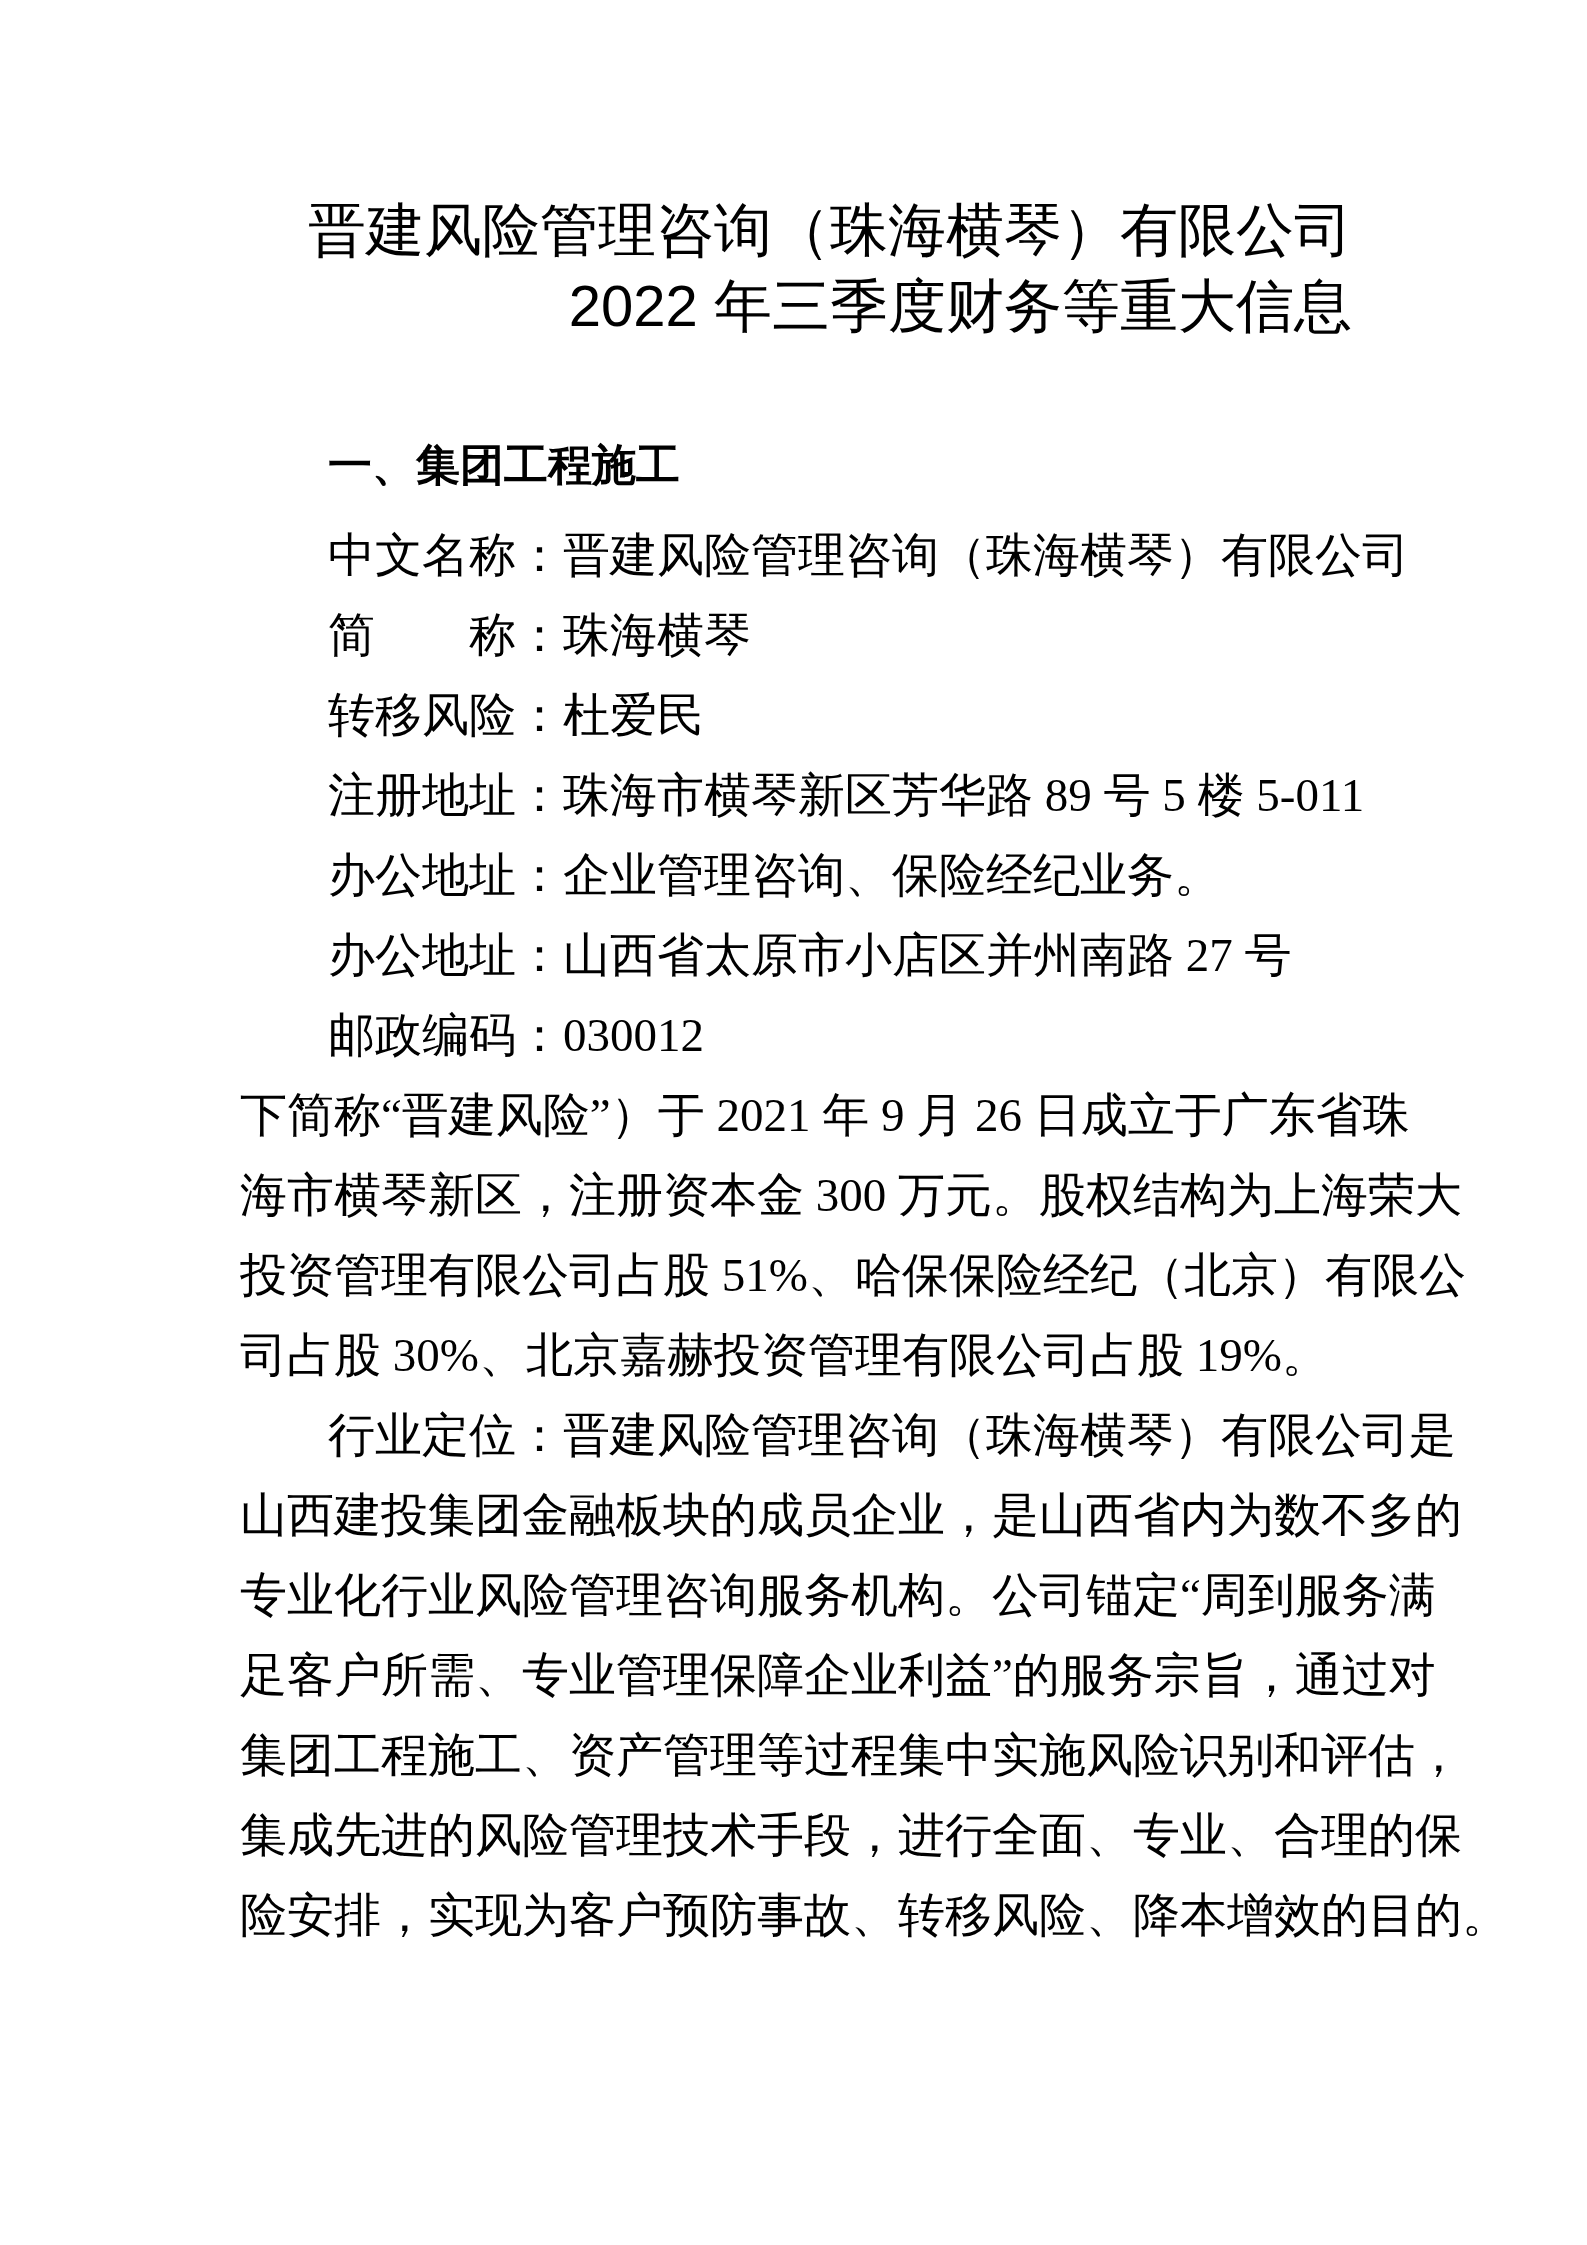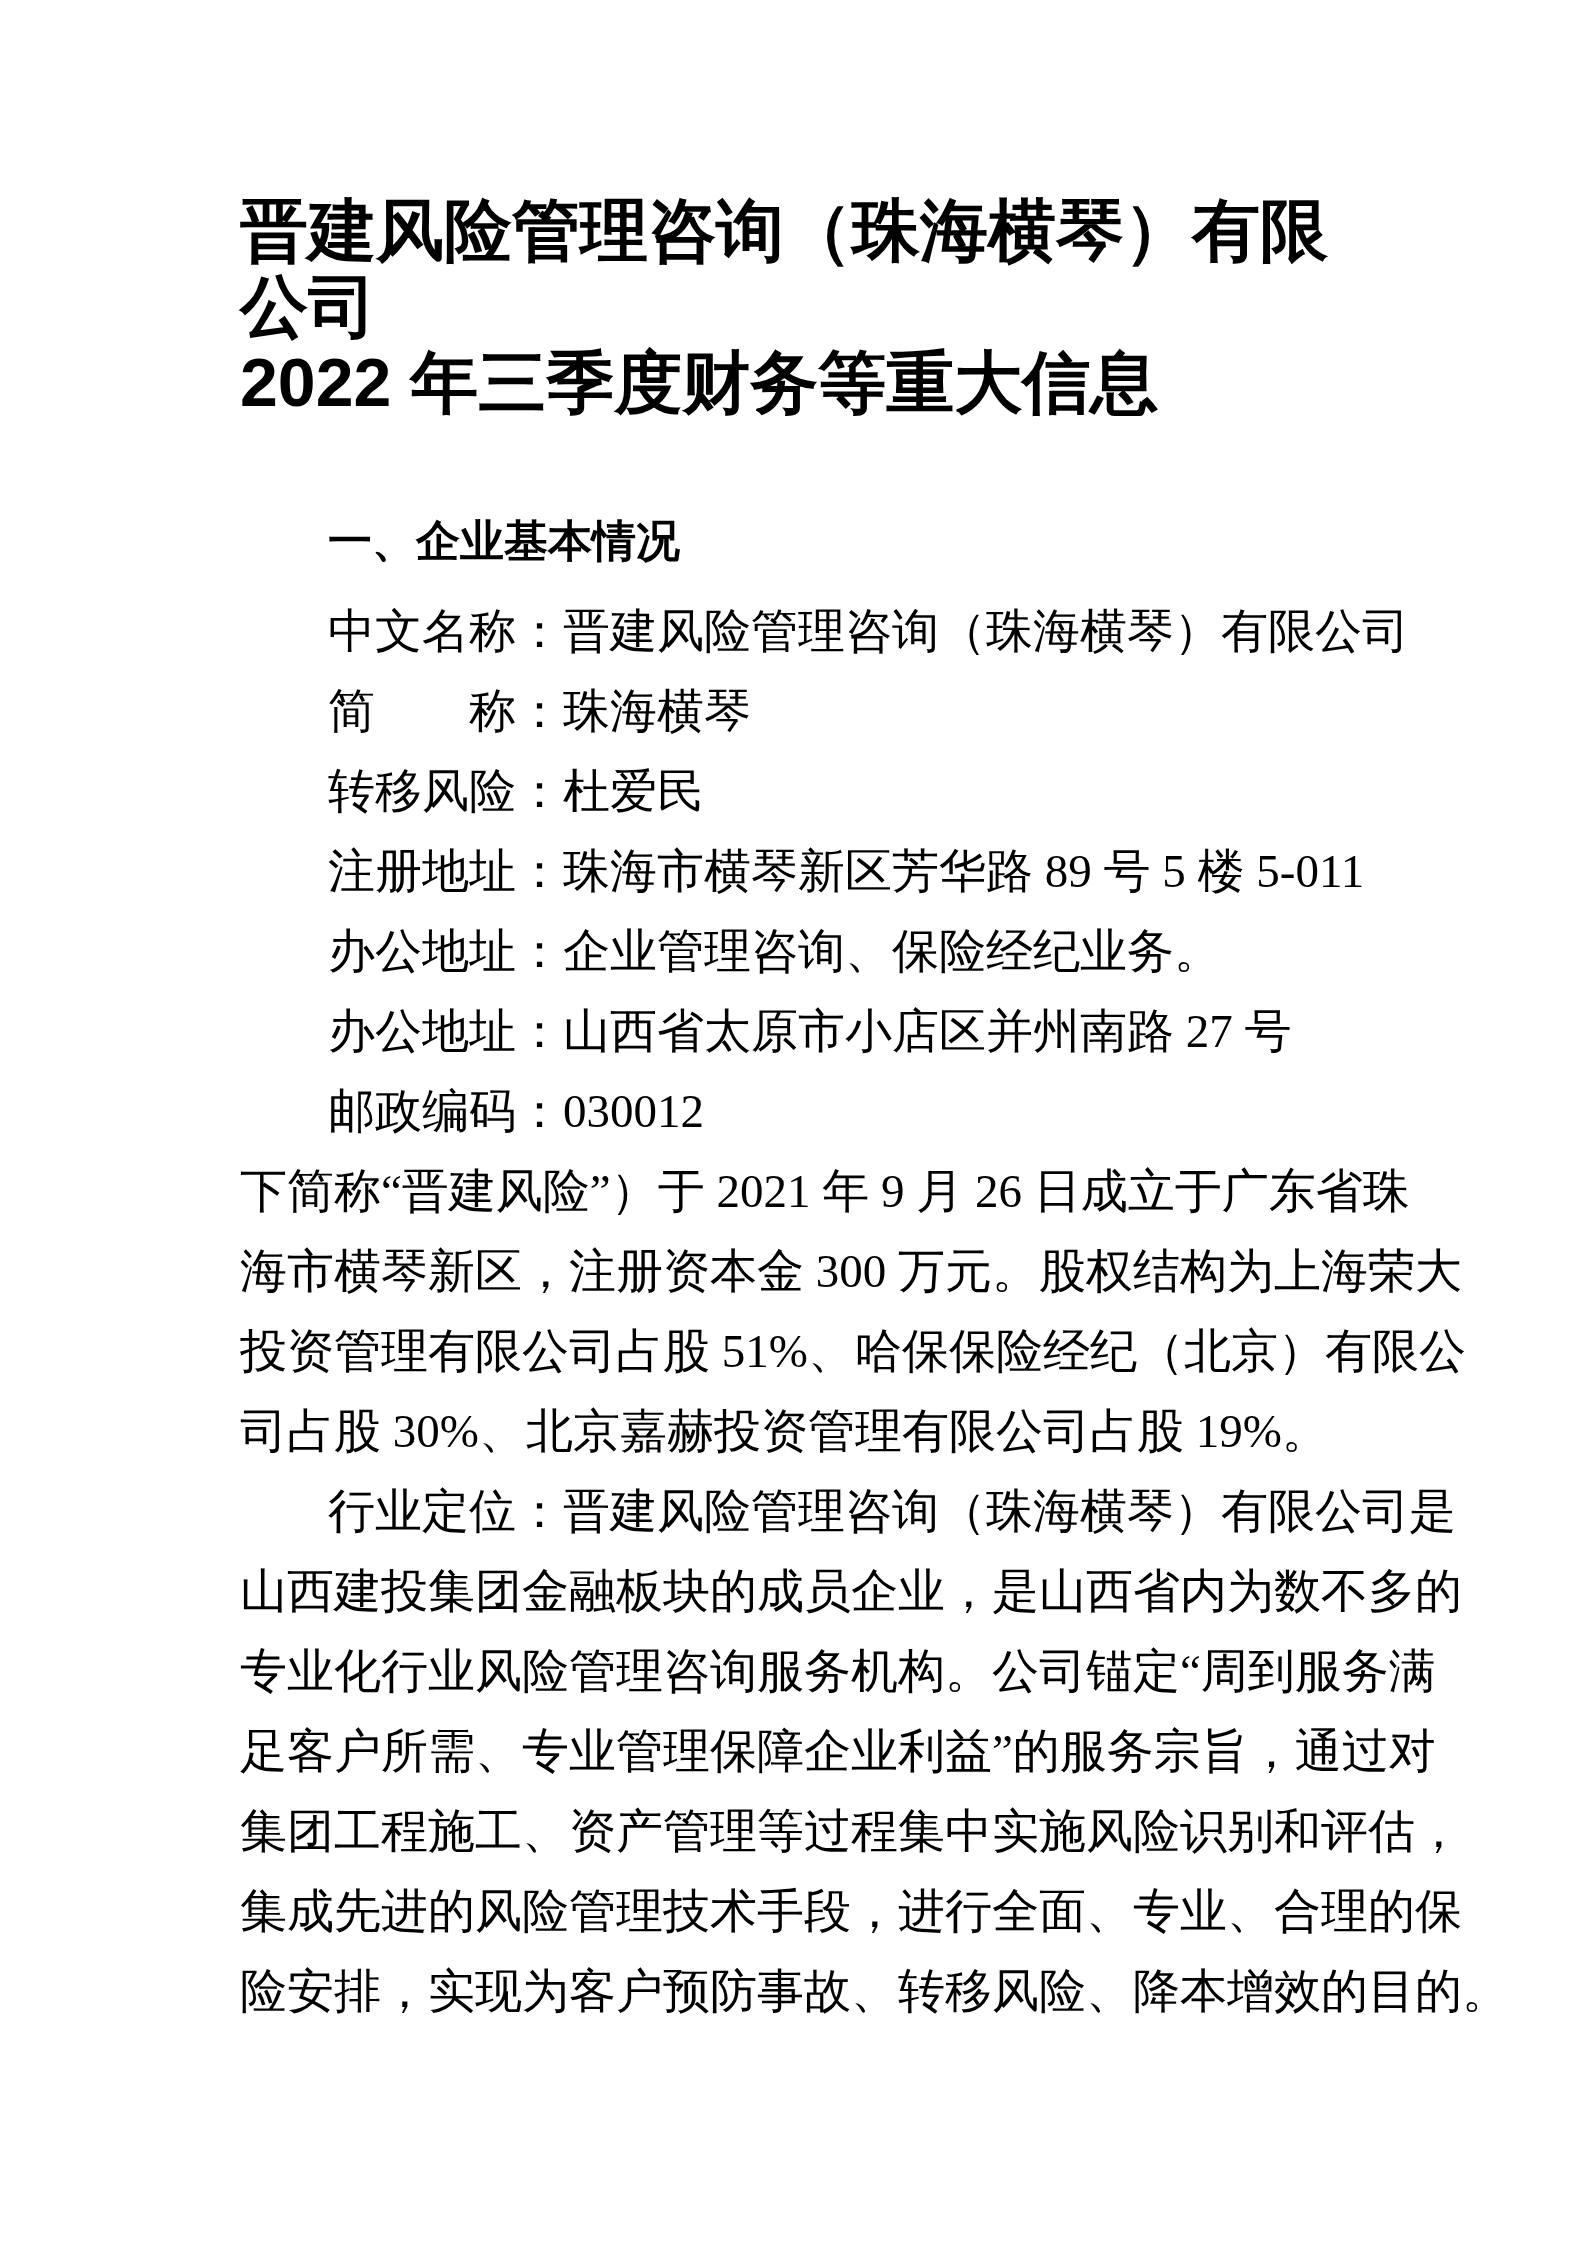--- a/index.html
+++ b/index.html
@@ -15,24 +15,24 @@
     color: #000000;
     overflow: hidden;
   }
   .content {
     margin-left: 240px;
     width: 1112px;
   }
   .title {
     margin: 0;
     padding-top: 192px;
-    text-align: left;
+    text-align: right;
     font-family: "Liberation Sans", "DejaVu Sans", sans-serif;
-    font-weight: 700;
-    font-size: 68px;
+    font-weight: 400;
+    font-size: 58px;
     line-height: 76px;
     letter-spacing: 0;
   }
   .heading {
     margin: 91px 0 0 0;
     padding-left: 88px;
     font-family: "Liberation Sans", "DejaVu Sans", sans-serif;
     font-weight: 700;
     font-size: 44px;
     line-height: 60px;
@@ -55,21 +55,21 @@
 <body>
 
 <div class="page">
   <div class="content">
 
     <h1 class="title">
       <div class="title-line">晋建风险管理咨询（珠海横琴）有限公司</div>
       <div class="title-line">2022 年三季度财务等重大信息</div>
     </h1>
 
-    <h2 class="heading">一、企业基本情况</h2>
+    <h2 class="heading">一、集团工程施工</h2>
 
     <div class="body-block">
       <div class="line indent">中文名称：晋建风险管理咨询（珠海横琴）有限公司</div>
       <div class="line indent">简　　称：珠海横琴</div>
       <div class="line indent">转移风险：杜爱民</div>
       <div class="line indent">注册地址：珠海市横琴新区芳华路 89 号 5 楼 5-011</div>
       <div class="line indent">办公地址：企业管理咨询、保险经纪业务。</div>
       <div class="line indent">办公地址：山西省太原市小店区并州南路 27 号</div>
       <div class="line indent">邮政编码：030012</div>
       <div class="line">下简称“晋建风险”）于 2021 年 9 月 26 日成立于广东省珠</div>

